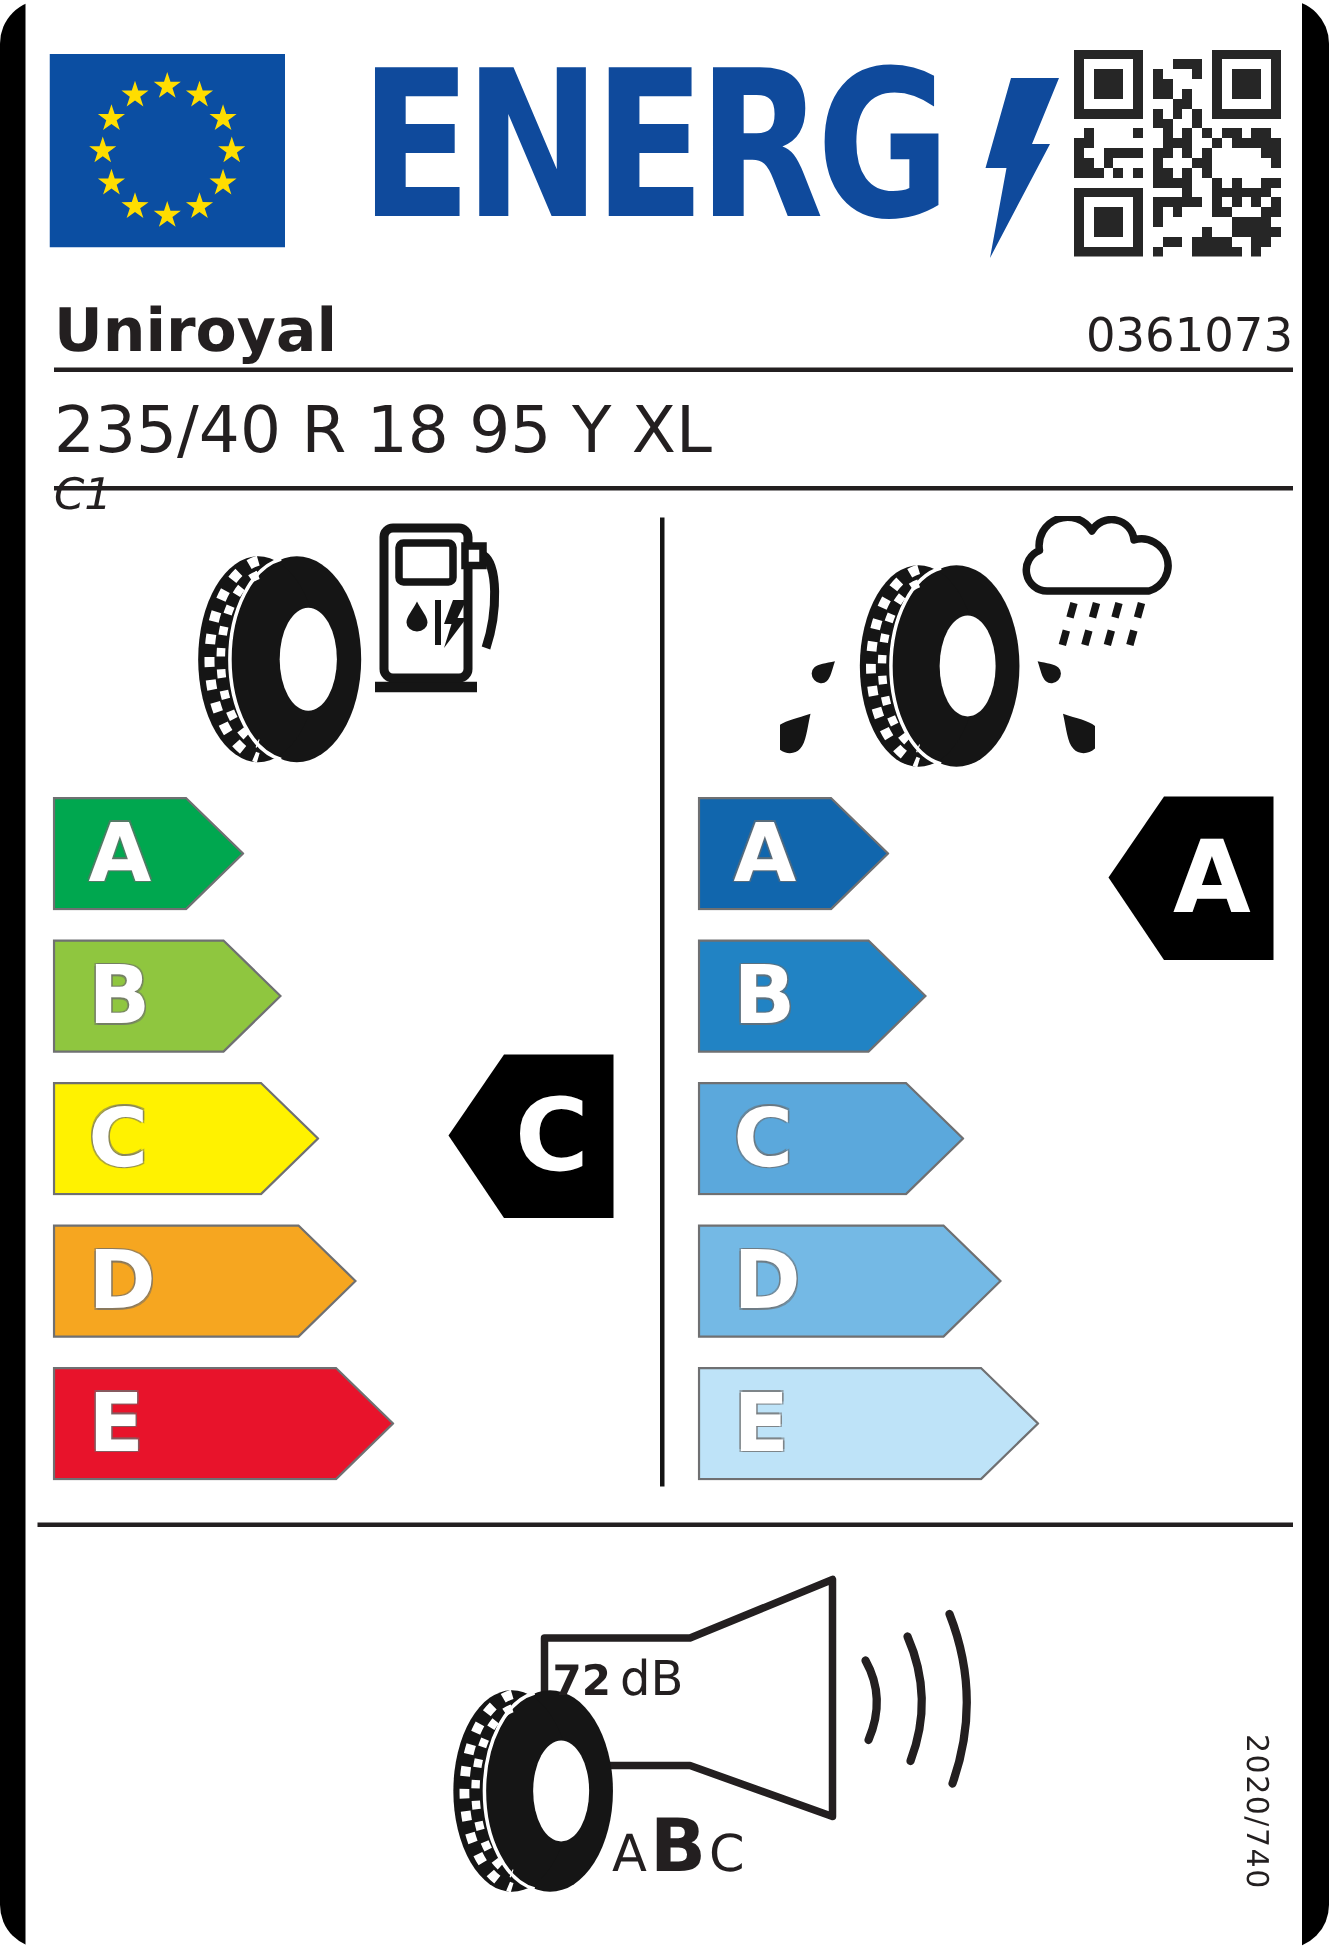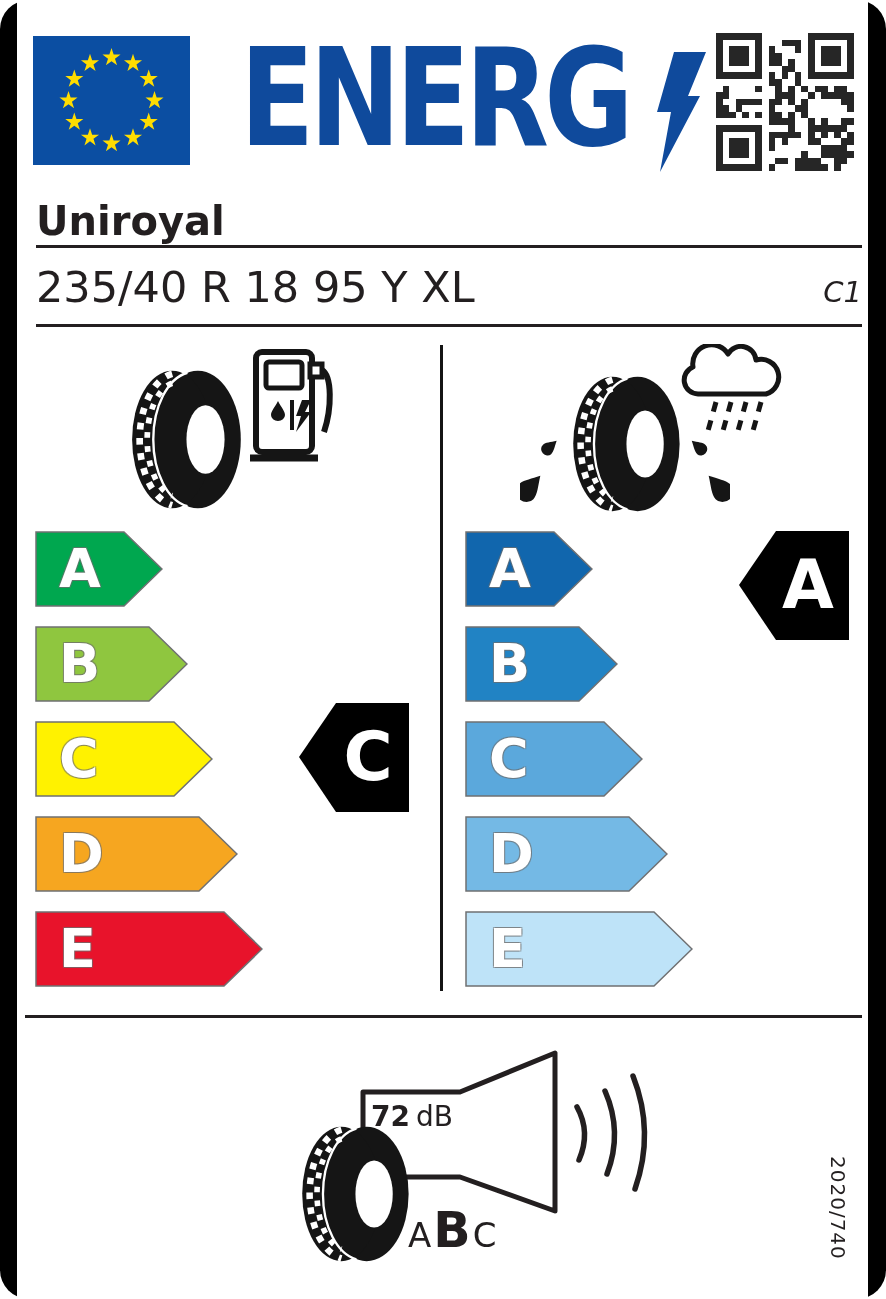--- a/index.html
+++ b/index.html
@@ -12,41 +12,41 @@
 
   
   .energ-text{position:absolute;left:240px;top:30px;font-size:136px;font-weight:bold;
     letter-spacing:-6px;line-height:1.0;transform:scaleX(0.80);transform-origin:left top;
     color:#0f4a9c;white-space:nowrap;}
   .brand-row{position:absolute;left:36px;top:198px;width:826px;display:flex;
     justify-content:space-between;align-items:baseline;}
   .brand{font-size:40px;font-weight:bold;}
   .label-id{font-size:31px;}
   .size-row{position:absolute;left:36px;top:262px;width:826px;display:flex;
-    justify-content:space-between;align-items:baseline;}
+    justify-content:space-between;align-items:baseline;flex-direction:column;}
   .tire-size{font-size:43px;}
   .tire-class{font-size:29px;font-style:italic;}
 
   
   .scale-row{position:absolute;height:76px;}
   .scale-row svg{position:absolute;left:0;top:0;}
   .grade-letter{position:relative;display:block;padding-left:24px;font-size:54px;font-weight:bold;
     color:#fff;line-height:76px;
     text-shadow:1px 1px 0 rgba(110,110,110,.55),-1px -1px 0 rgba(110,110,110,.55),
                 1px -1px 0 rgba(110,110,110,.55),-1px 1px 0 rgba(110,110,110,.55);}
   .rating-arrow{position:absolute;width:112px;height:111px;}
   .rating-arrow svg{position:absolute;left:0;top:0;}
   .rating-letter{position:relative;display:block;width:100%;text-align:center;padding-left:28px;
     box-sizing:border-box;font-size:67px;font-weight:bold;color:#fff;line-height:111px;}
 
   
   .db-box{position:absolute;left:366px;top:1100px;width:92px;display:flex;
     justify-content:center;align-items:baseline;gap:6px;}
   .db-value{font-size:28px;font-weight:bold;}
-  .db-unit{font-size:28px;}
+  .db-unit{font-size:32px;}
   .noise-classes{position:absolute;left:408px;top:1202px;display:flex;align-items:baseline;gap:2px;}
   .nc{font-size:34px;}
   .nc-hl{font-size:49px;font-weight:bold;}
   .regulation{position:absolute;left:826px;top:1156px;writing-mode:vertical-rl;
     font-size:20px;letter-spacing:1px;color:#231f20;}
 </style>
 </head>
 <body>
 
 <div class="label">
@@ -312,20 +312,21 @@
         <rect x="13" y="20" width="1" height="1"></rect>
         <rect x="14" y="20" width="1" height="1"></rect>
         <rect x="15" y="20" width="1" height="1"></rect>
         <rect x="16" y="20" width="1" height="1"></rect>
         <rect x="18" y="20" width="1" height="1"></rect>
       </g>
   </svg>
 
   <div class="brand-row">
     <span class="brand">Uniroyal</span>
+    <span class="label-id">0361073</span>
   </div>
   <div class="rule" style="left:36px;top:245px;width:826px;"></div>
 
   <div class="size-row">
     <span class="tire-size">235/40 R 18 95 Y XL</span>
     <span class="tire-class">C1</span>
   </div>
   <div class="rule" style="left:36px;top:324px;width:826px;"></div>
 
   <svg class="abs" style="left:128px;top:368px;" width="115" height="143" viewBox="0 0 120 150">

